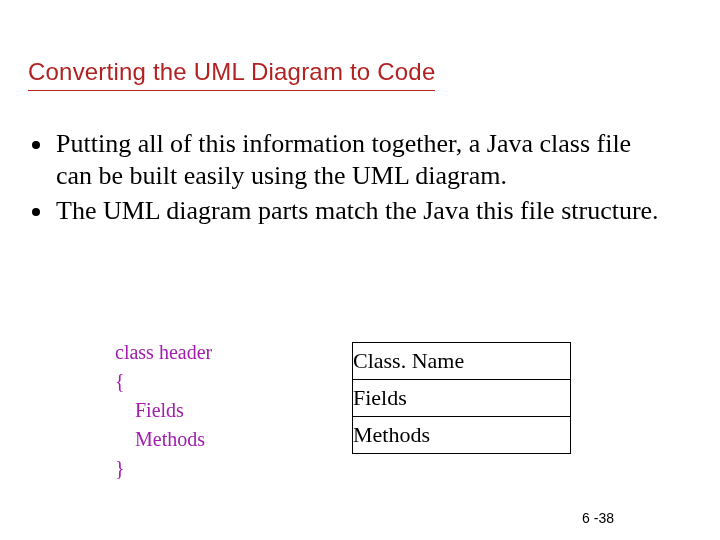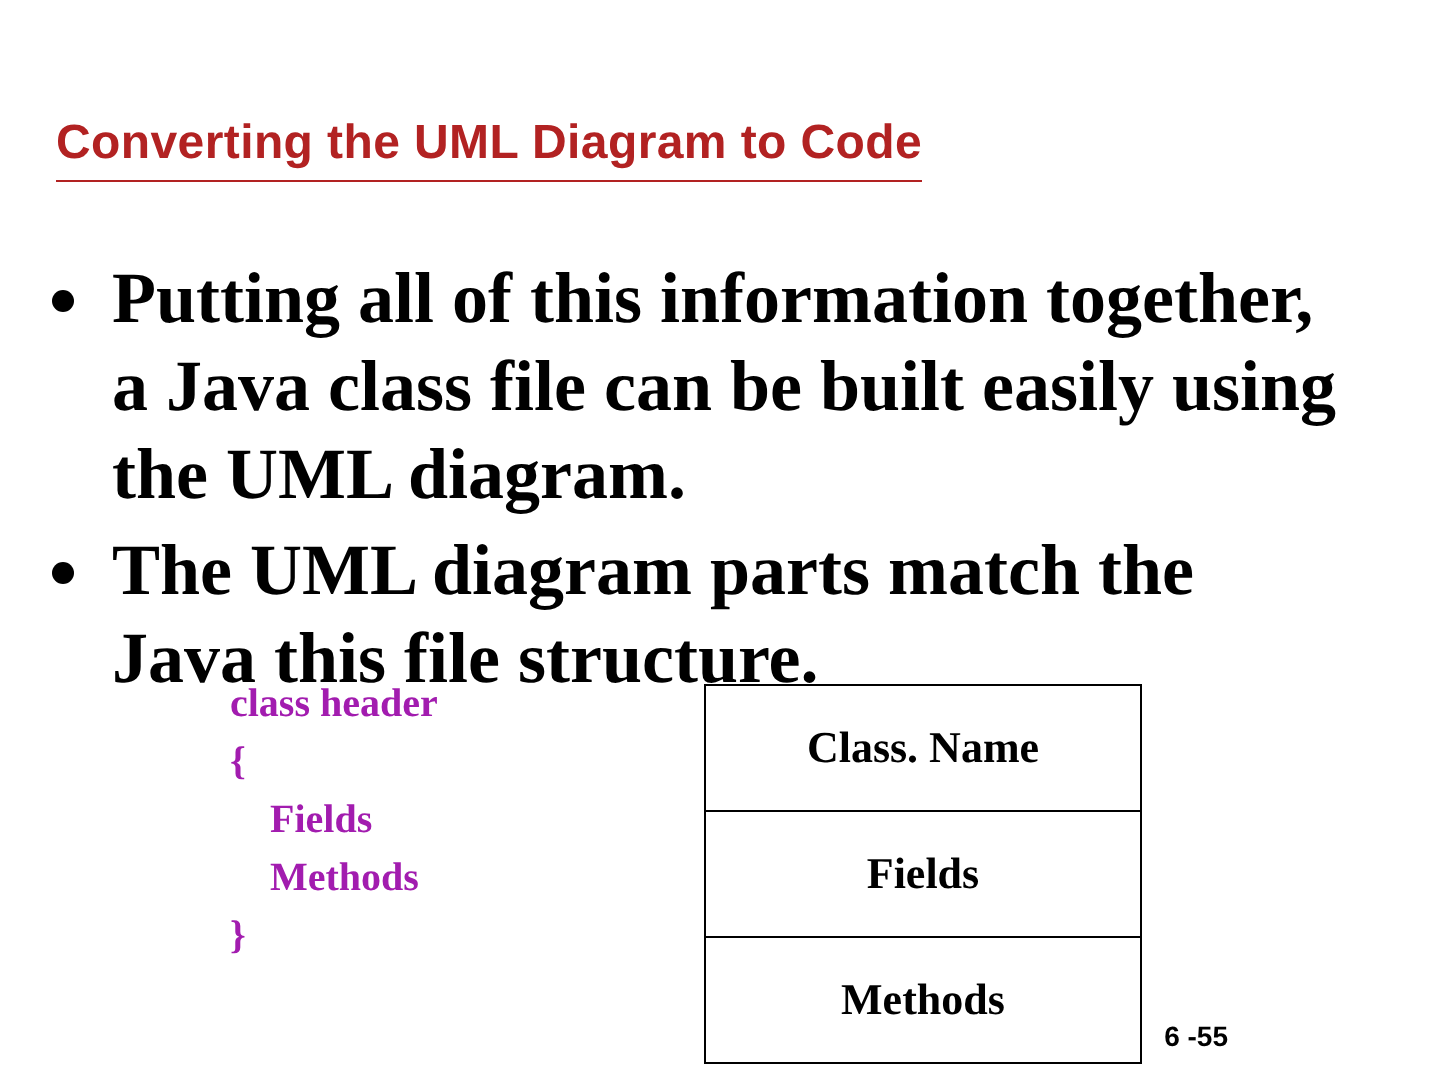--- a/index.html
+++ b/index.html
@@ -10,39 +10,38 @@
     background: #ffffff;
     font-family: "Times New Roman", Times, serif;
     color: #000;
     position: relative;
   }
   .slide {
     width: 636px;
     height: 540px;
     position: relative;
     box-sizing: border-box;
-    font-weight: bold;
   }
   .title {
     position: absolute;
     left: 28px;
     top: 58px;
     font-family: Arial, Helvetica, sans-serif;
     font-size: 24px;
     color: #b22222;
     border-bottom: 1.5px solid #b22222;
     padding-bottom: 4px;
     letter-spacing: 0.2px;
   }
   .bullets {
     position: absolute;
     left: 32px;
     top: 128px;
     width: 640px;
-    font-size: 36px;
+    font-size: 26px;
     line-height: 1.22;
   }
   .bullets ul {
     margin: 0;
     padding-left: 22px;
   }
   .bullets li {
     margin-bottom: 4px;
     list-style-type: disc;
     padding-left: 2px;
@@ -60,24 +59,24 @@
     margin-left: 20px;
   }
   .uml-table {
     position: absolute;
     left: 352px;
     top: 342px;
     border-collapse: collapse;
   }
   .uml-table td {
     border: 1px solid #000;
-    text-align: center;
+    text-align: left;
     font-family: "Times New Roman", Times, serif;
     font-size: 22px;
-    padding: 18px 0;
+    padding: 5px 0;
     width: 218px;
     box-sizing: border-box;
   }
   .footer {
     position: absolute;
     right: 22px;
     bottom: 14px;
     font-family: Arial, Helvetica, sans-serif;
     font-size: 14px;
     color: #000;
@@ -112,15 +111,15 @@
         </tr>
     <tr>
           <td>Fields</td>
         </tr>
     <tr>
           <td>Methods</td>
         </tr>
   </tbody>
     </table>
 
-  <div class="footer">6 -55</div>
+  <div class="footer">6 -38</div>
 
 </div>
 
 </body></html>

